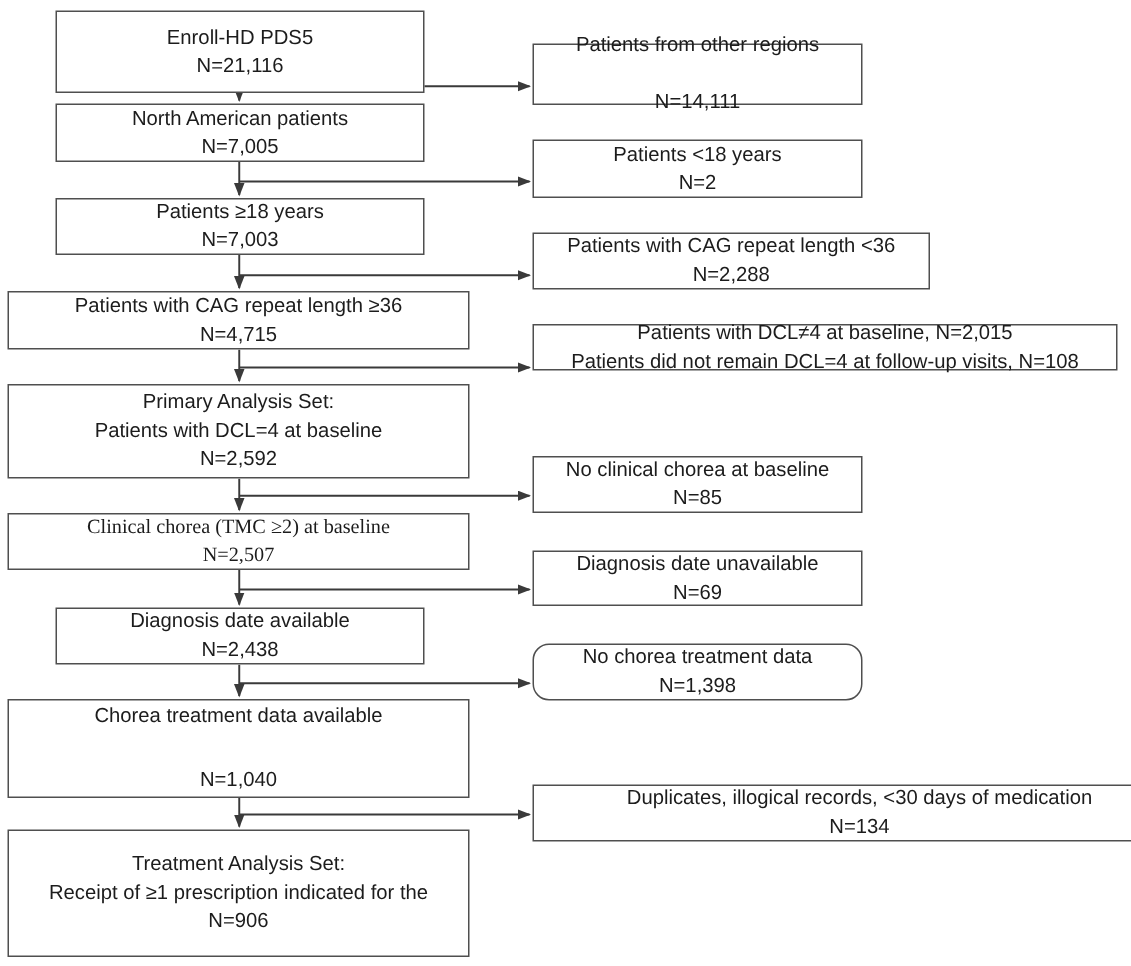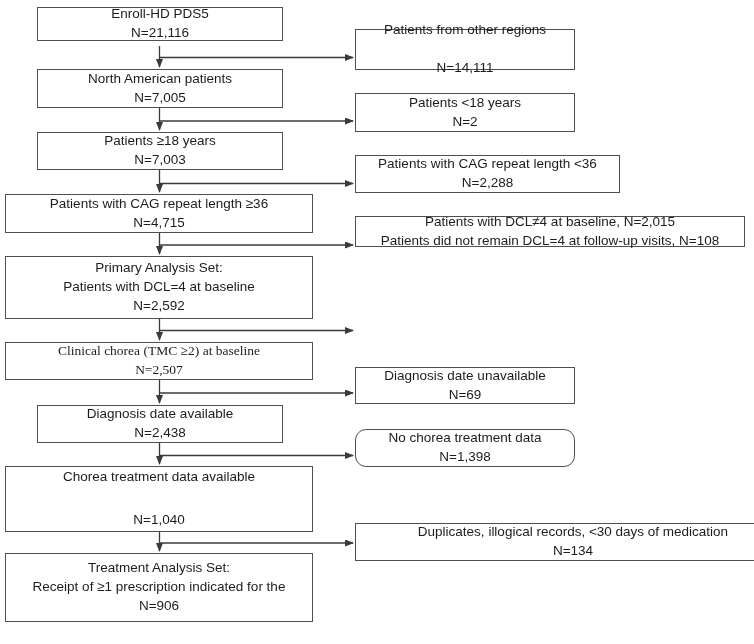--- a/index.html
+++ b/index.html
@@ -68,21 +68,21 @@
       <path d="M159.5 121 H 353" marker-end="url(#arrow)"></path>
       <path d="M159.5 183.5 H 353" marker-end="url(#arrow)"></path>
       <path d="M159.5 245 H 353" marker-end="url(#arrow)"></path>
       <path d="M159.5 330.5 H 353" marker-end="url(#arrow)"></path>
       <path d="M159.5 393 H 353" marker-end="url(#arrow)"></path>
       <path d="M159.5 455.5 H 353" marker-end="url(#arrow)"></path>
       <path d="M159.5 543 H 353" marker-end="url(#arrow)"></path>
     </g>
   </svg>
 
-  <div class="box" style="left:37px; top:7px; width:246px; height:34px;">
+  <div class="box" style="left:37px; top:7px; width:246px; height:55px;">
     <span>Enroll-HD PDS5</span>
     <span>N=21,116</span>
   </div>
 
   <div class="box" style="left:37px; top:69px; width:246px; height:39px;">
     <span>North American patients</span>
     <span>N=7,005</span>
   </div>
 
   <div class="box" style="left:37px; top:132px; width:246px; height:38px;">
@@ -109,21 +109,21 @@
   <div class="box" style="left:37px; top:405px; width:246px; height:38px;">
     <span>Diagnosis date available</span>
     <span>N=2,438</span>
   </div>
 
   <div class="box" style="left:5px; top:466px; width:308px; height:66px;gap:24px;">
     <span>Chorea treatment data available</span>
     <span>N=1,040</span>
   </div>
 
-  <div class="box" style="left:5px; top:553px; width:308px; height:69px;">
+  <div class="box" style="left:5px; top:553px; width:308px; height:85px;">
     <span>Treatment Analysis Set:</span>
     <span>Receipt of ≥1 prescription indicated for the</span>
     <span>N=906</span>
   </div>
 
   <div class="box" style="left:355px; top:29px; width:220px; height:41px;gap:19px;">
     <span>Patients from other regions</span>
     <span>N=14,111</span>
   </div>
 
@@ -135,20 +135,24 @@
   <div class="box" style="left:355px; top:155px; width:265px; height:38px;">
     <span>Patients with CAG repeat length &lt;36</span>
     <span>N=2,288</span>
   </div>
 
   <div class="box" style="left:355px; top:216px; width:390px; height:31px;text-align:center;">
     <span>Patients with DCL≠4 at baseline, N=2,015</span>
     <span>Patients did not remain DCL=4 at follow-up visits, N=108</span>
   </div>
 
+  <div class="box" style="left:355px; top:304px; width:220px; height:38px;">
+    <span>No clinical chorea at baseline</span>
+    <span>N=85</span>
+  </div>
 
   <div class="box" style="left:355px; top:367px; width:220px; height:37px;">
     <span>Diagnosis date unavailable</span>
     <span>N=69</span>
   </div>
 
   <div class="box" style="left:355px; top:429px; width:220px; height:38px;border-radius:11px;">
     <span>No chorea treatment data</span>
     <span>N=1,398</span>
   </div>

